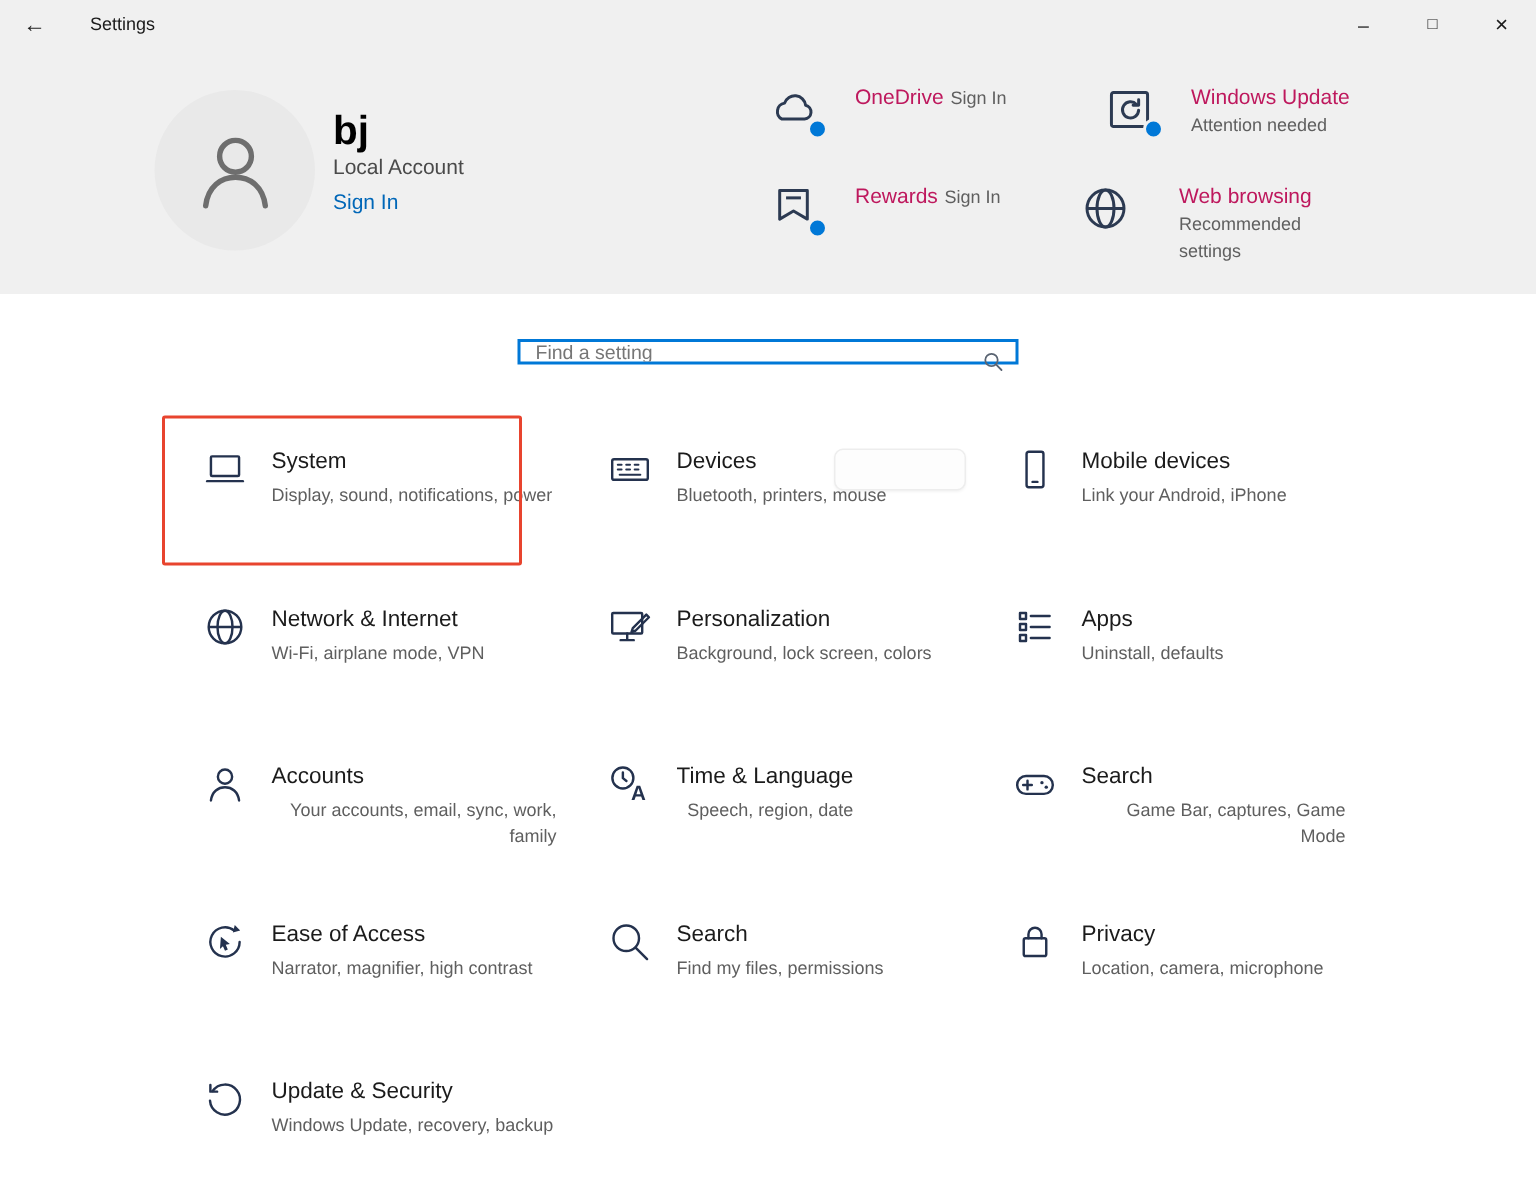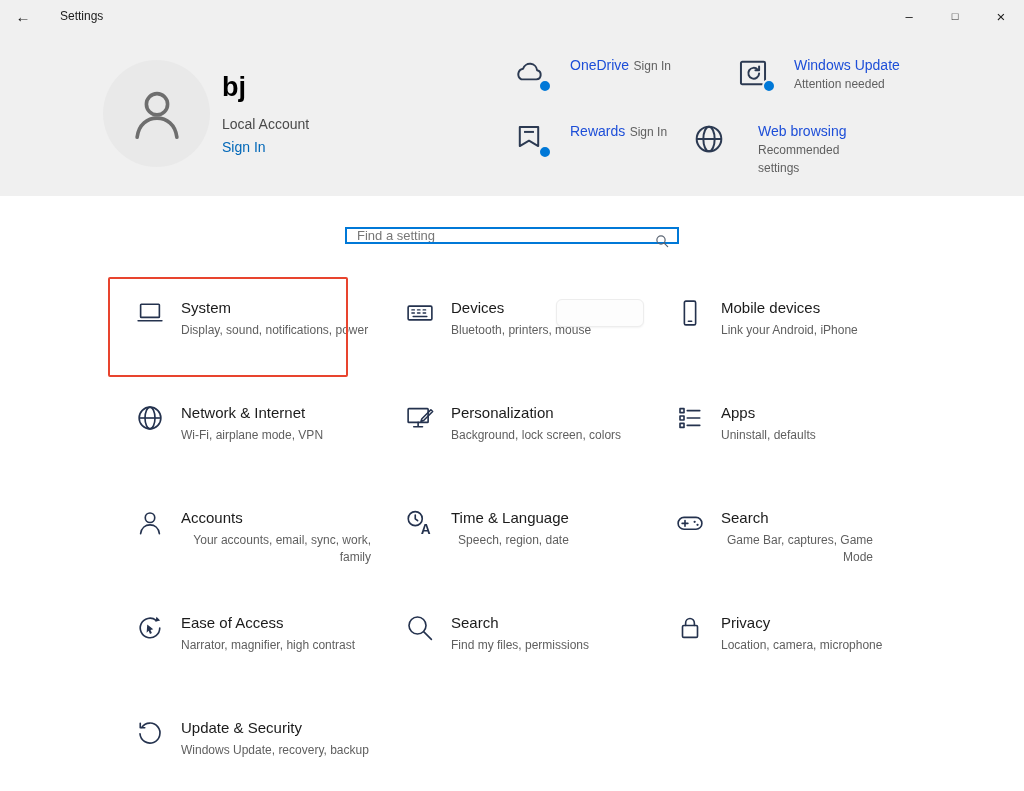--- a/index.html
+++ b/index.html
@@ -21,34 +21,34 @@
   .win-btn.max { font-size:11px; }
   .win-btn.close { font-size:15px; }
 
   
   .hero { position:relative; height:164px; background:#f0f0f0; }
   .avatar { position:absolute; left:103px; top:28px; width:107px; height:107px; border-radius:50%;
             background:#e9e9e9; display:flex; align-items:center; justify-content:center; }
   .avatar svg { width:62px; height:62px; }
   .user-text { position:absolute; left:222px; top:40px; display:flex; flex-direction:column; }
   .user-name { font-size:27px; font-weight:bold; color:#000; line-height:30px; }
-  .user-type { font-size:14px; color:#4a4a4a; margin-top:14px; }
+  .user-type { font-size:14px; color:#4a4a4a; margin-top:1px; }
   .user-signin { font-size:14px; color:#0067b8; margin-top:7px; cursor:pointer; }
 
   .quick-item { position:absolute; display:flex; gap:20px; cursor:pointer; }
   .qi-1 { left:512px; top:24px; }
   .qi-2 { left:736px; top:24px; }
   .qi-3 { left:512px; top:90px; }
-  .qi-4 { left:692px; top:90px;gap:28px; }
+  .qi-4 { left:720px; top:90px;gap:28px; }
   .qicon { position:relative; width:38px; height:34px; color:#2c3a52; flex:none; }
   .qicon svg { width:34px; height:34px; }
   .badge { position:absolute; right:-2px; bottom:-3px; width:14px; height:14px; border-radius:50%;
            background:#0078d7; border:2px solid #f0f0f0; }
   .q-text { max-width:115px; }
-  .q-title { font-size:14px; color:#1d4ed8; }
+  .q-title { font-size:14px; color:#be185d; }
   .q-sub { font-size:12px; color:#5f5f5f; margin-top:4px; line-height:1.35; }
 
   
   .search-wrap { display:flex; justify-content:center; margin-top:30px; }
   .search-box { position:relative; width:334px; }
   .search-input { width:334px; height:17px; border:2px solid #0078d7; background:#fff;
                   padding:0 34px 0 10px; font-size:13px; font-family:inherit; color:#1b1b1b; outline:none; }
   .search-input::placeholder { color:#767676; }
   .search-glyph { position:absolute; right:9px; top:7px; width:16px; height:16px; color:#5a6472; }
 
@@ -58,21 +58,21 @@
 
   
   .grid { width:810px; margin:48px auto 0 auto; display:grid;
           grid-template-columns:repeat(3,270px); grid-auto-rows:72px; row-gap:33px; }
   .tile { position:relative; display:flex; gap:16px; padding-left:28px; cursor:pointer; }
   .tile-icon { width:30px; height:30px; flex:none; color:#24324e; margin-top:6px; }
   .tile-icon svg { width:30px; height:30px; }
   .tile-text { display:flex; flex-direction:column; }
   .tile-title { font-size:15px; color:#1b1b1b; margin-top:7px; }
   .tile-sub { font-size:12px; color:#5f5f5f; margin-top:6px; line-height:1.4; max-width:190px;text-align:right; }
-  .tile-gaming .tile-sub { max-width:152px; }
+  .tile-gaming .tile-sub { max-width:152px;margin-left:24px; }
 
   .ring { position:absolute; left:1px; top:-15px; width:240px; height:100px;
           border:2px solid #e8442e; border-radius:2px; pointer-events:none; }
 </style>
 </head>
 <body>
 
 <div class="app">
 
   <div class="titlebar">

